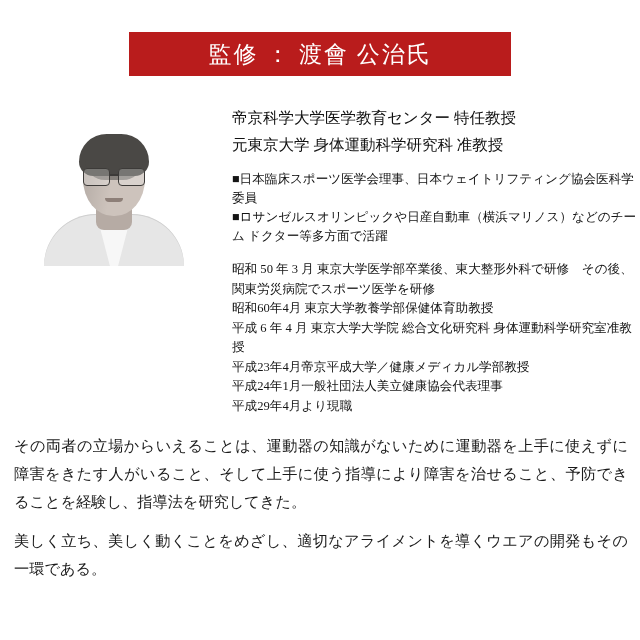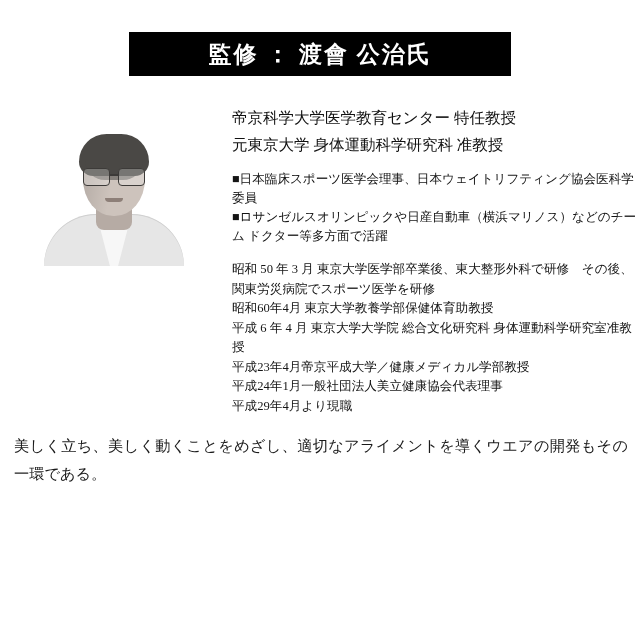--- a/index.html
+++ b/index.html
@@ -21,25 +21,24 @@
     box-sizing: border-box;
   }
 
   
   .banner {
     position: absolute;
     left: 129px;
     top: 32px;
     width: 382px;
     height: 44px;
-    background: #000000;
+    background: #b91c1c;
     display: flex;
     align-items: center;
     justify-content: center;
-    font-weight: bold;
   }
   .banner-text {
     color: #ffffff;
     font-size: 23px;
     letter-spacing: 2px;
     font-family: "Liberation Serif", "DejaVu Serif", serif;
     white-space: nowrap;
   }
 
   
@@ -265,16 +264,17 @@
         <p>昭和60年4月 東京大学教養学部保健体育助教授</p>
         <p>平成 6 年 4 月 東京大学大学院 総合文化研究科 身体運動科学研究室准教授</p>
         <p>平成23年4月帝京平成大学／健康メディカル学部教授</p>
         <p>平成24年1月一般社団法人美立健康協会代表理事</p>
         <p>平成29年4月より現職</p>
       </div>
     </div>
   </div>
 
   <div class="body-copy">
+    <p>その両者の立場からいえることは、運動器の知識がないために運動器を上手に使えずに障害をきたす人がいること、そして上手に使う指導により障害を治せること、予防できることを経験し、指導法を研究してきた。</p>
     <p>美しく立ち、美しく動くことをめざし、適切なアライメントを導くウエアの開発もその一環である。</p>
   </div>
 
 </div>
 
 </body></html>

